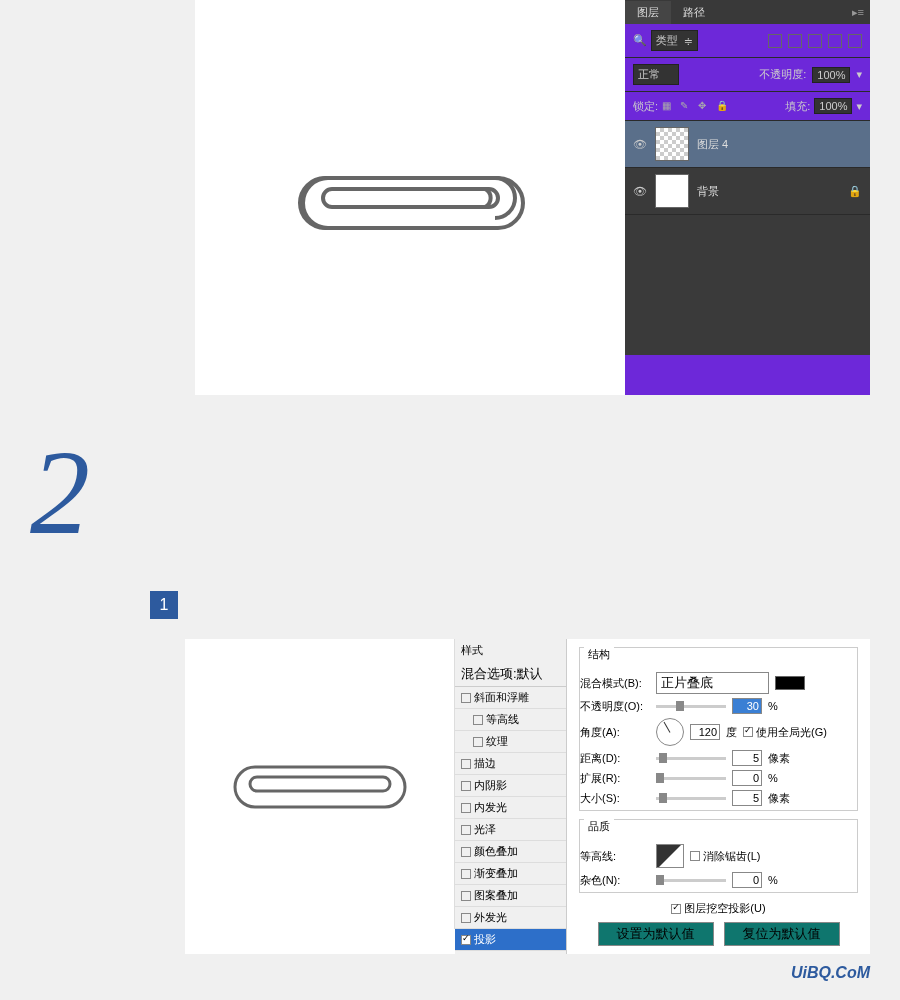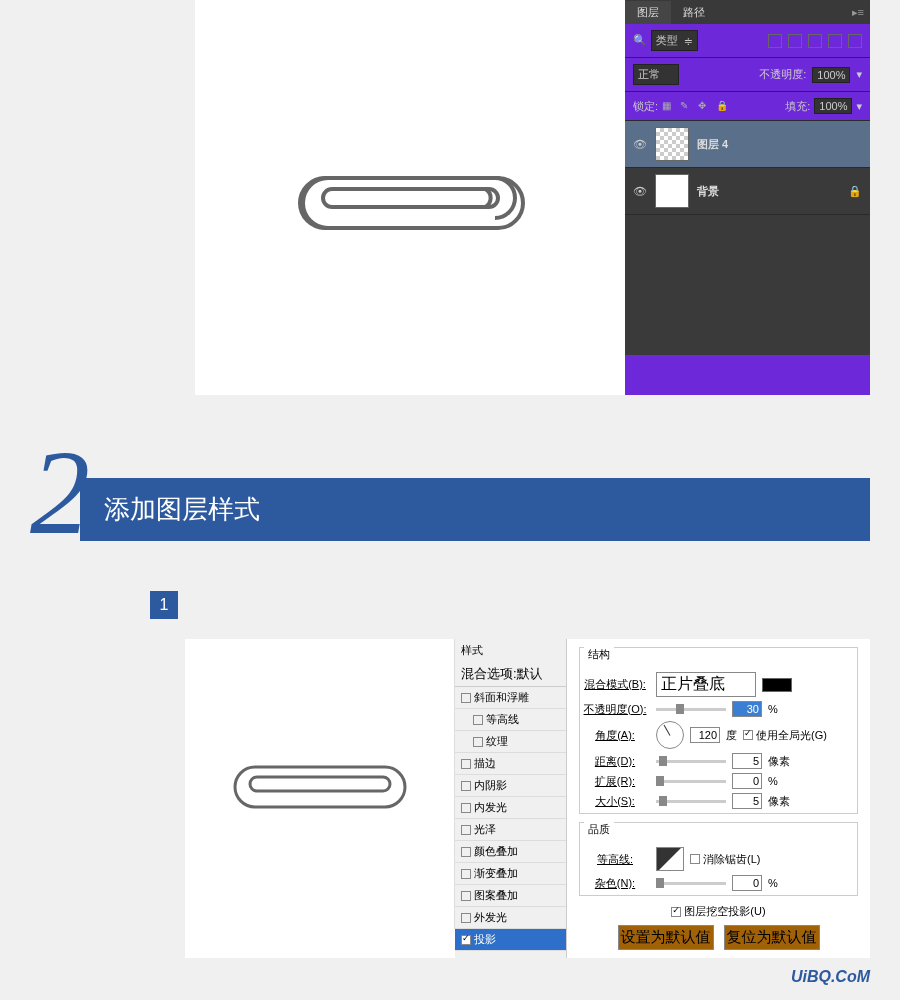--- a/index.html
+++ b/index.html
@@ -29,21 +29,21 @@
 .panel-row3 { padding: 6px 8px; display: flex; align-items: center; gap: 4px; border-bottom: 1px solid #2a2a2a; }
 .lock-icons { display: flex; gap: 6px; }
 .lock-icon { width: 12px; height: 12px; color: #aaa; font-size: 10px; }
 
 .layer-list { background: #3a3a3a; }
 .layer-item { display: flex; align-items: center; padding: 6px 8px; border-bottom: 1px solid #2a2a2a; gap: 8px; }
 .layer-item.selected { background: #5a6f8a; }
 .eye-icon { width: 14px; text-align: center; color: #ccc; }
 .layer-thumb { width: 34px; height: 34px; border: 1px solid #666; background: #fff; }
 .layer-thumb.transparent { background: repeating-conic-gradient(#ccc 0% 25%, #fff 0% 50%) 0 0 / 8px 8px; }
-.layer-name { font-size: 11px; color: #ddd; font-weight: bold; }
+.layer-name { font-size: 11px; color: #ddd; }
 .layer-lock-right { margin-left: auto; color: #888; font-size: 11px; }
 
 .layer-spacer { height: 140px; background: #3a3a3a; }
 
 
 .step-header { display: flex; align-items: flex-end; margin: 50px 0 20px 30px; }
 .big-number { font-size: 120px; font-style: italic; color: #2d5a9e; font-weight: 300; line-height: 0.8; font-family: Georgia, serif; }
 .step-title-bar { background: #2d5a9e; color: #fff; padding: 14px 24px; font-size: 26px; margin-left: -10px; flex: 1; margin-right: 30px; }
 
 
@@ -63,34 +63,34 @@
 .style-item.indent { padding-left: 18px; }
 .style-item.selected { background: #2d6fc9; color: #fff; }
 .style-checkbox { width: 10px; height: 10px; border: 1px solid #888; display: inline-block; }
 .style-checkbox.checked { background: #fff; position: relative; }
 .style-checkbox.checked::after { content: "✓"; position: absolute; top: -3px; left: 0; font-size: 9px; color: #000; }
 
 .style-settings { flex: 1; padding: 8px 12px; font-size: 11px; }
 .settings-group { border: 1px solid #ccc; margin-bottom: 8px; }
 .group-title { font-size: 11px; margin: -14px 0 6px 4px; background: #fff; display: inline-block; padding: 0 4px; }
 .setting-row { display: flex; align-items: center; margin: 4px 0; gap: 6px; }
-.setting-label { width: 70px; text-align: center; font-size: 11px; text-decoration: underline; }
-.setting-dropdown { border: 1px solid #888; padding: 1px 4px; font-size: 16px; width: 100px; font-family: Liberation Mono, monospace; }
+.setting-label { width: 70px; text-align: left; font-size: 11px; }
+.setting-dropdown { border: 1px solid #888; padding: 1px 4px; font-size: 13px; width: 113px; font-family: Liberation Mono, monospace; }
 .color-swatch { width: 30px; height: 14px; background: #000; border: 1px solid #666; }
 .slider-track { width: 70px; height: 3px; background: #ccc; position: relative; }
 .slider-thumb { width: 8px; height: 10px; background: #888; position: absolute; top: -4px; }
 .setting-input { width: 30px; border: 1px solid #888; font-size: 11px; padding: 1px 2px; text-align: right; }
 .setting-input.highlight { background: #3a7fd4; color: #fff; }
 .unit { font-size: 11px; }
 .angle-dial { width: 28px; height: 28px; border: 1px solid #888; border-radius: 50%; position: relative; }
 .angle-dial::after { content: ""; position: absolute; width: 12px; height: 1px; background: #333; top: 50%; left: 50%; transform-origin: left; transform: rotate(-120deg); }
 .checkbox-inline { display: flex; align-items: center; gap: 3px; font-size: 11px; }
 .contour-thumb { width: 28px; height: 24px; border: 1px solid #888; background: linear-gradient(135deg, #333 0%, #333 49%, #fff 51%, #fff 100%); }
 .btn-row { display: flex; gap: 10px; justify-content: center; margin-top: 6px; }
-.ps-btn { border: 1px solid #888; background: #a16207; padding: 2px 2px; font-size: 15px; }
+.ps-btn { border: 1px solid #888; background: #0f766e; padding: 2px 18px; font-size: 13px; }
 
 .watermark { text-align: right; padding: 10px 30px; color: #2d5a9e; font-size: 16px; font-weight: bold; font-style: italic; }
 </style>
 </head>
 <body>
 
 <div class="page">
 
   <div class="top-section">
     <div class="canvas-area">
@@ -154,21 +154,20 @@
           <span class="layer-name">背景</span>
           <span class="layer-lock-right">🔒</span>
         </div>
         <div class="layer-spacer"></div>
       </div>
     </div>
   </div>
 
   <div class="step-header">
     <div class="big-number">2</div>
-    <div class="step-title-bar">添加图层样式</div>
   </div>
 
   <div class="substep">
     <div class="substep-num">1</div>
   </div>
 
   <div class="dialog-section">
     <div class="canvas-preview">
       <div class="paperclip-small">
         <svg viewBox="0 0 180 55" width="180" height="55">

